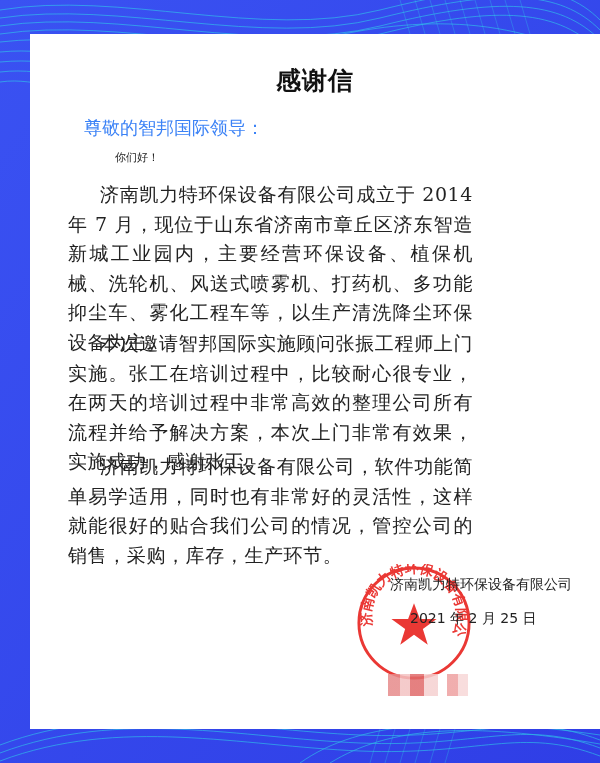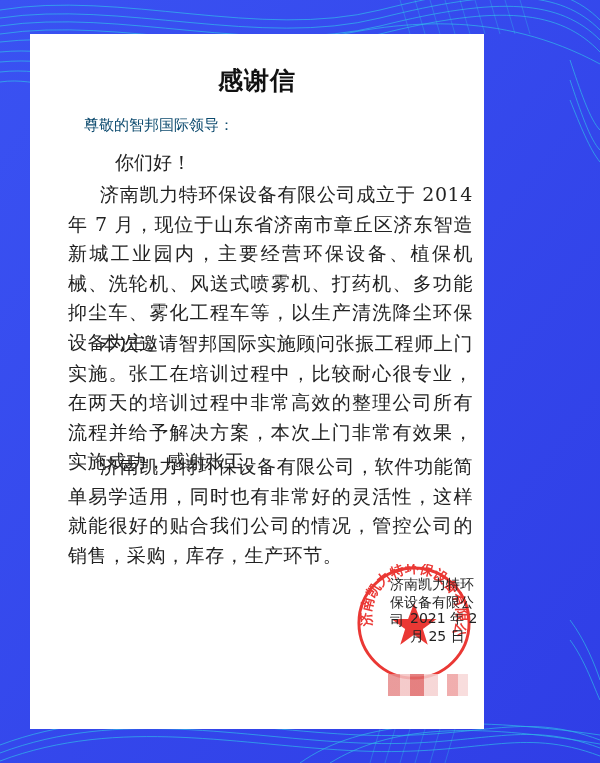--- a/index.html
+++ b/index.html
@@ -3,33 +3,33 @@
 <meta charset="utf-8">
 <style>
   html, body { margin: 0; padding: 0; }
   body {
     width: 600px; height: 763px; position: relative; overflow: hidden;
     background: #3848ee;
     font-family: "DejaVu Serif", "Liberation Serif", serif;
   }
   .bg { position: absolute; inset: 0; }
   .paper {
-    position: absolute; left: 30px; top: 34px; width: 454px; height: 695px;
+    position: absolute; left: 30px; top: 34px; width: 570px; height: 695px;
     background: #ffffff;
   }
   .title {
     position: absolute; left: 0; right: 0; top: 30px;
     text-align: center; font-family: "DejaVu Sans", sans-serif;
     font-size: 25px; font-weight: bold; color: #111; letter-spacing: 1px;
   }
   .salutation {
-    position: absolute; left: 54px; top: 82px; font-size: 15px; color: #0c4a6e;
+    position: absolute; left: 54px; top: 82px; font-size: 18px; color: #3b82f6;
   }
   .greeting {
-    position: absolute; left: 85px; top: 116px; font-size: 19px; color: #222;
+    position: absolute; left: 85px; top: 116px; font-size: 11px; color: #222;
   }
   .para {
     position: absolute; left: 38px; width: 405px; font-size: 19px;
     line-height: 29.5px; color: #222; text-align: justify; text-indent: 32px;
     letter-spacing: 0.6px;
   }
   .p1 { top: 146px; }
   .p2 { top: 295px; }
   .p3 { top: 418px; }
   .sign {

